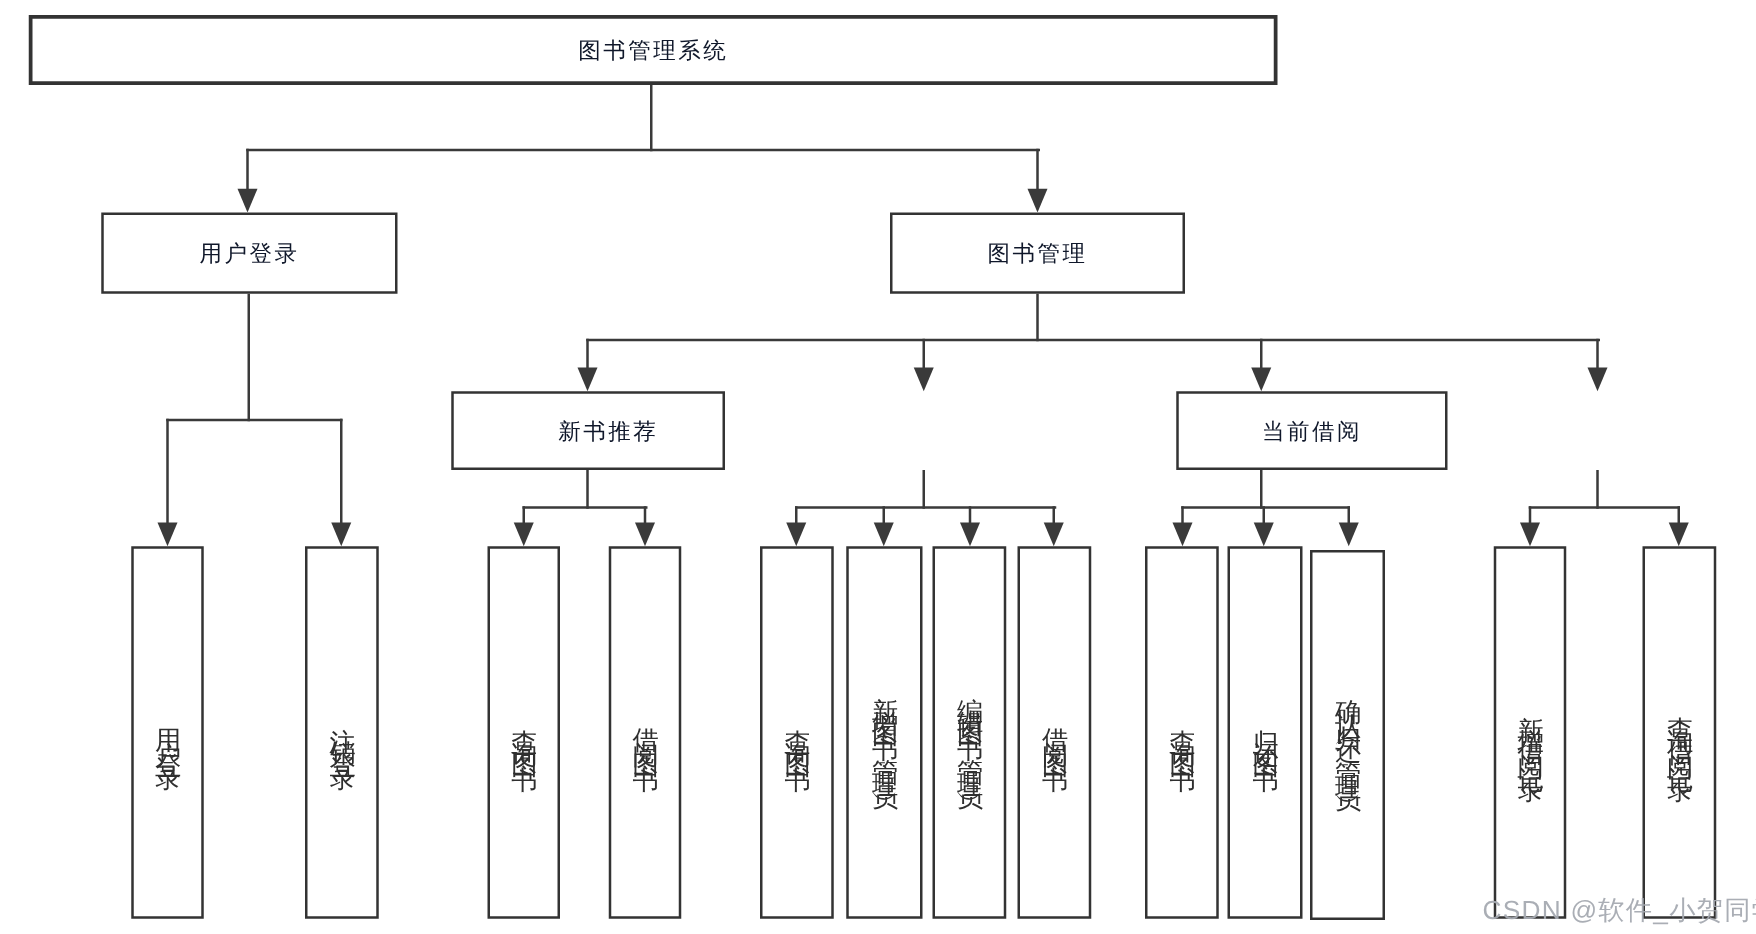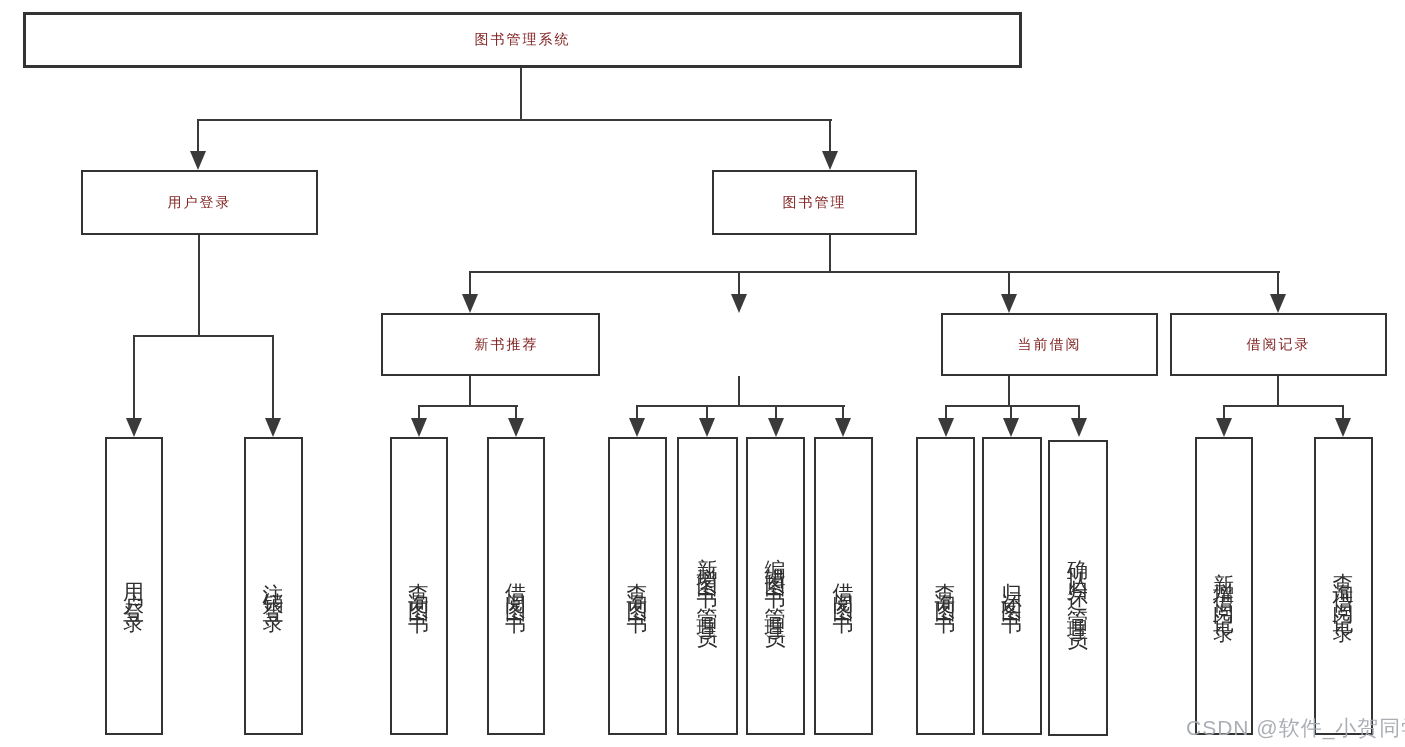--- a/index.html
+++ b/index.html
@@ -16,23 +16,23 @@
     position: absolute;
     background: #ffffff;
     border: 2px solid #333333;
     display: flex;
     align-items: center;
     justify-content: center;
     color: #2f2f2f;
   }
   .root-box { border-width: 3px; }
   .hlabel {
-    font-size: 14px;
+    font-size: 18px;
     letter-spacing: 2px;
-    color: #7f1d1d;
+    color: #0f172a;
     white-space: nowrap;
     font-family: Liberation Mono, monospace;
   }
   .vlabel {
     writing-mode: vertical-rl;
     text-orientation: mixed;
     font-size: 21px;
     letter-spacing: 10px;
     line-height: 1.2;
     color: #2f2f2f;
@@ -71,21 +71,21 @@
 
   <div class="hline" style="left:197px; top:119px; width:635px;"></div>
   <div class="vline" style="left:197px; top:119px; height:34px;"></div>
   <div class="arrow" style="left:190px; top:151px;"></div>
   <div class="vline" style="left:829px; top:119px; height:34px;"></div>
   <div class="arrow" style="left:822px; top:151px;"></div>
 
   <div class="box" style="left:81px; top:170px; width:237px; height:65px;">
     <span class="hlabel">用户登录</span>
   </div>
-  <div class="box" style="left:712px; top:170px; width:205px; height:65px;">
+  <div class="box" style="left:712px; top:170px; width:236px; height:65px;">
     <span class="hlabel">图书管理</span>
   </div>
 
   <div class="vline" style="left:198px; top:235px; height:102px;"></div>
   <div class="hline" style="left:133px; top:335px; width:141px;"></div>
   <div class="vline" style="left:133px; top:335px; height:85px;"></div>
   <div class="arrow" style="left:126px; top:418px;"></div>
   <div class="vline" style="left:272px; top:335px; height:85px;"></div>
   <div class="arrow" style="left:265px; top:418px;"></div>
 
@@ -93,28 +93,25 @@
   <div class="hline" style="left:469px; top:271px; width:811px;"></div>
   <div class="vline" style="left:469px; top:271px; height:25px;"></div>
   <div class="arrow" style="left:462px; top:294px;"></div>
   <div class="vline" style="left:738px; top:271px; height:25px;"></div>
   <div class="arrow" style="left:731px; top:294px;"></div>
   <div class="vline" style="left:1008px; top:271px; height:25px;"></div>
   <div class="arrow" style="left:1001px; top:294px;"></div>
   <div class="vline" style="left:1277px; top:271px; height:25px;"></div>
   <div class="arrow" style="left:1270px; top:294px;"></div>
 
-  <div class="box" style="left:381px; top:313px; width:219px; height:63px;padding-left:32px;">
+  <div class="box" style="left:361px; top:313px; width:219px; height:63px;padding-left:32px;">
     <span class="hlabel">新书推荐</span>
   </div>
   <div class="box" style="left:901px; top:313px; width:217px; height:63px;margin-left:40px;">
     <span class="hlabel">当前借阅</span>
-  </div>
-  <div class="box" style="left:1170px; top:313px; width:217px; height:63px;">
-    <span class="hlabel">借阅记录</span>
   </div>
 
   <div class="vline" style="left:469px; top:376px; height:31px;"></div>
   <div class="hline" style="left:418px; top:405px; width:100px;"></div>
   <div class="vline" style="left:418px; top:405px; height:16px;"></div>
   <div class="arrow" style="left:411px; top:418px;"></div>
   <div class="vline" style="left:515px; top:405px; height:16px;"></div>
   <div class="arrow" style="left:508px; top:418px;"></div>
 
   <div class="vline" style="left:738px; top:376px; height:31px;"></div>

